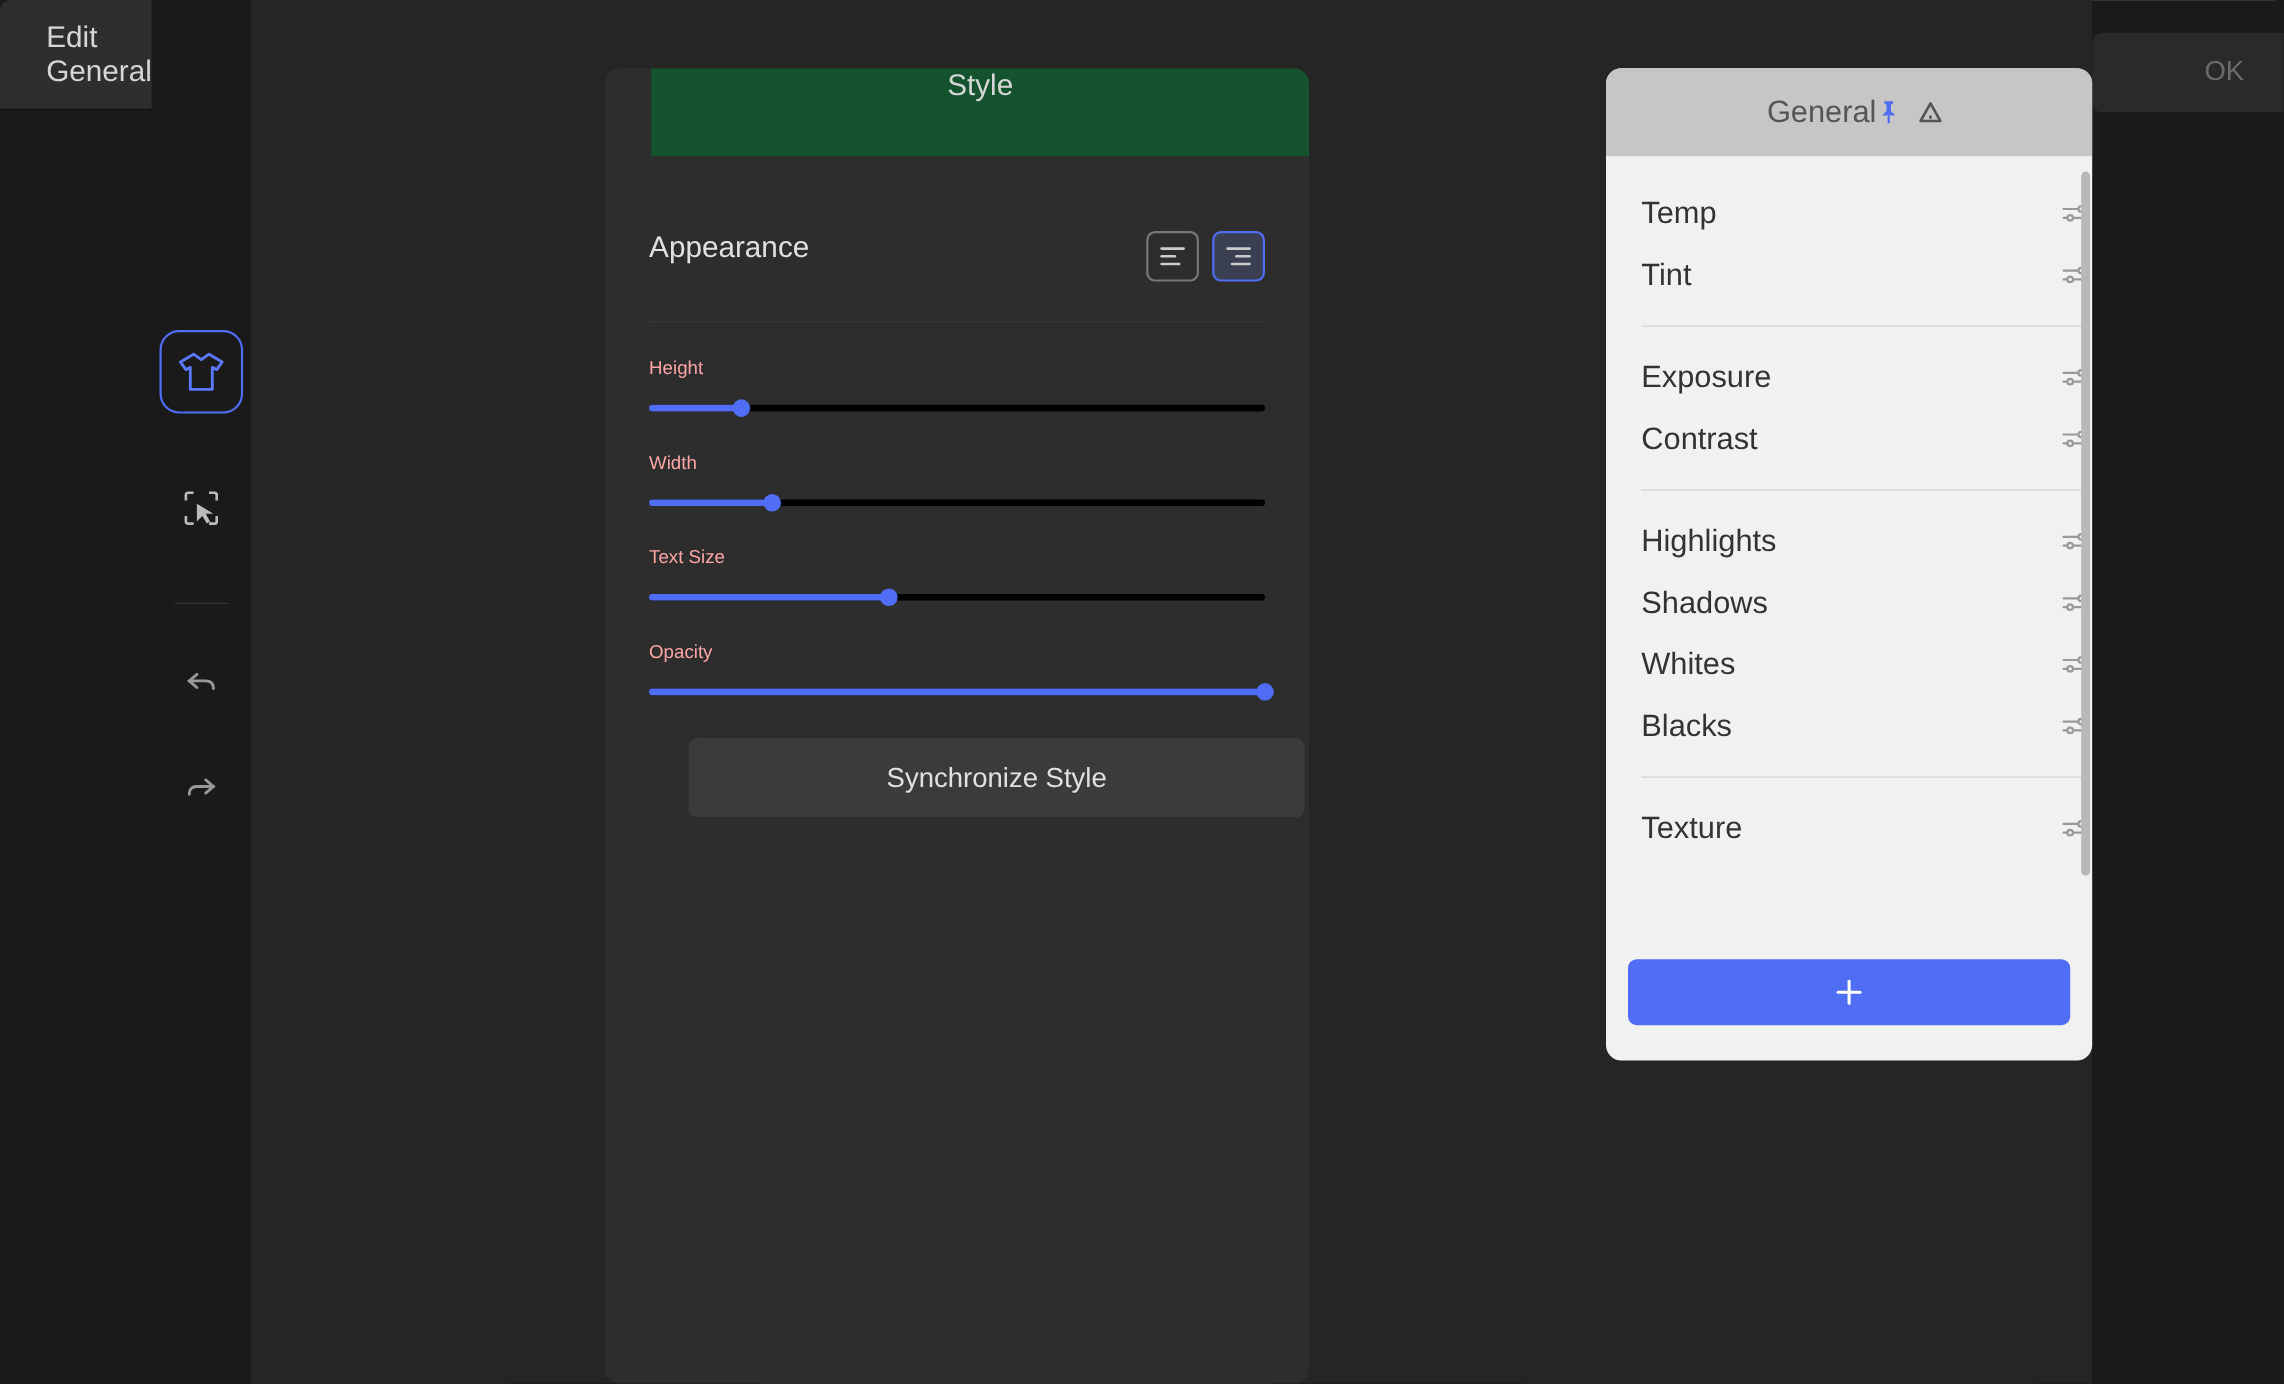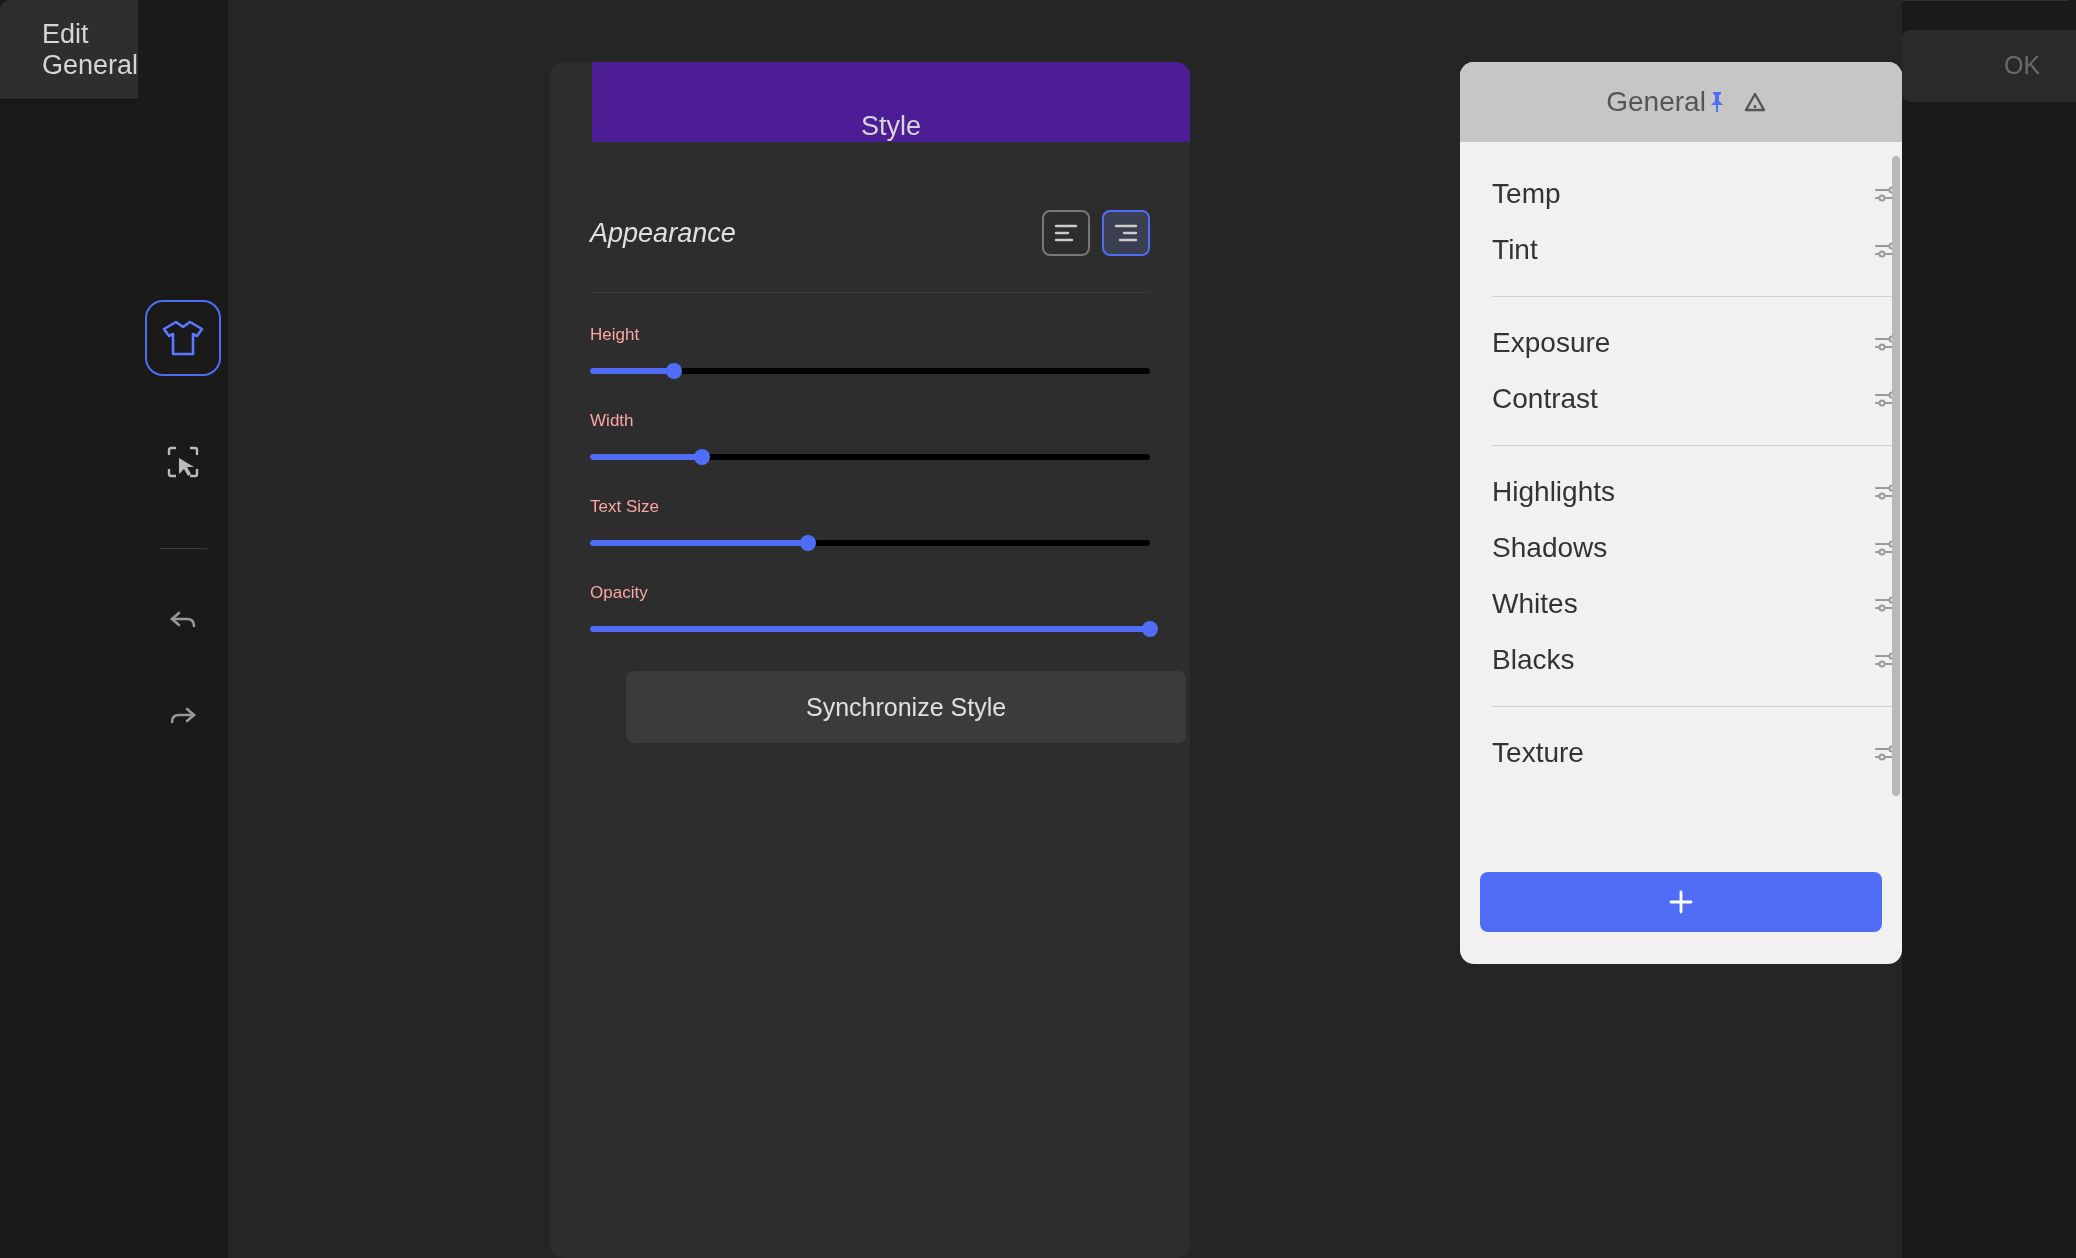--- a/index.html
+++ b/index.html
@@ -84,40 +84,38 @@
   .style-panel {
     width: 640px;
     background: #2d2d2d;
     border-radius: 14px;
     display: flex;
     flex-direction: column;
     overflow: hidden;
   }
   .style-panel-header {
     height: 80px;
-    background: #4c1d95;
-    display: flex;
-    align-items: flex-end;
+    background: #14532d;
+    display: flex;
+    align-items: flex-start;
     justify-content: center;
     font-size: 27px;
     color: #d6d6d6;
     margin-left: 42px;
   }
   .style-panel-body {
     padding: 40px 40px 40px 40px;
   }
 
   .appearance-row {
     display: flex;
-    align-items: center;
     justify-content: space-between;
     padding: 28px 0 36px 0;
     border-bottom: 1px solid #3a3a3a;
     margin-bottom: 18px;
-    font-style: italic;
   }
   .appearance-label {
     font-size: 27px;
     color: #e0e0e0;
   }
   .appearance-toggles {
     display: flex;
     gap: 12px;
   }
   .toggle-btn {

